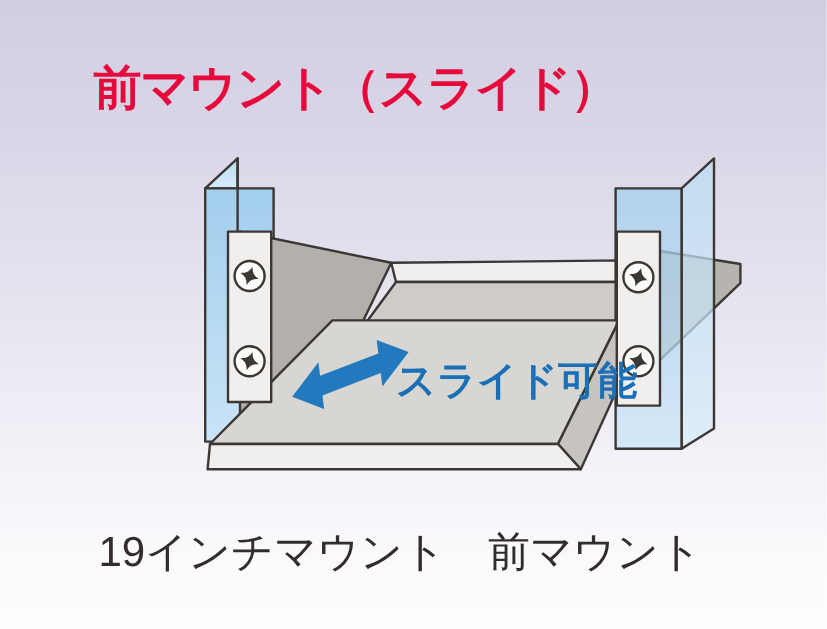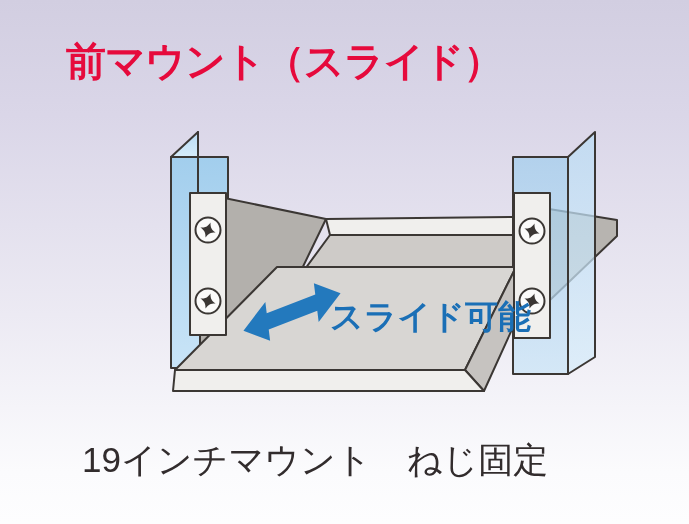--- a/index.html
+++ b/index.html
@@ -9,21 +9,21 @@
     overflow:hidden;
     background:linear-gradient(180deg,
       var(--bg-top,#d2cee1) 0%,
       #dad6e8 22%,
       #eceaf3 60%,
       #fbfbfd 90%,
       var(--bg-bottom,#fdfdfe) 100%);
     font-family:"Liberation Sans","DejaVu Sans",sans-serif;
   }
   .title{
-    position:absolute;left:66px;top:34px;margin:0;
+    position:absolute;left:66px;top:34px;margin:12px;
     font-size:40px;font-weight:600;letter-spacing:-1px;
     color:var(--title-red,#e60a3c);
     white-space:nowrap;
   }
   .caption{
     position:absolute;left:82px;top:437px;
     font-size:35px;font-weight:500;letter-spacing:0px;
     color:var(--caption-color,#322c2d);
     white-space:nowrap;
   }
@@ -114,14 +114,14 @@
         <path class="f-star" transform="rotate(18)" d="M0,-8 C1.6,-3 3,-1.6 8,0 C3,1.6 1.6,3 0,8 C-1.6,3 -3,1.6 -8,0 C-3,-1.6 -1.6,-3 0,-8 Z"></path>
       </g>
     </g>
 
     <g transform="translate(292,312) rotate(-21) skewX(-14)">
       <polygon class="f-arrow" points="-52,0 -26,-19 -26,-8 26,-8 26,-19 52,0 26,19 26,8 -26,8 -26,19"></polygon>
     </g>
     <text class="slide-label" x="330" y="328">スライド可能</text>
   </svg>
 
-  <div class="caption">19インチマウント　ねじ固定</div>
+  <div class="caption">19インチマウント　前マウント</div>
 </div>
 
 </body></html>

